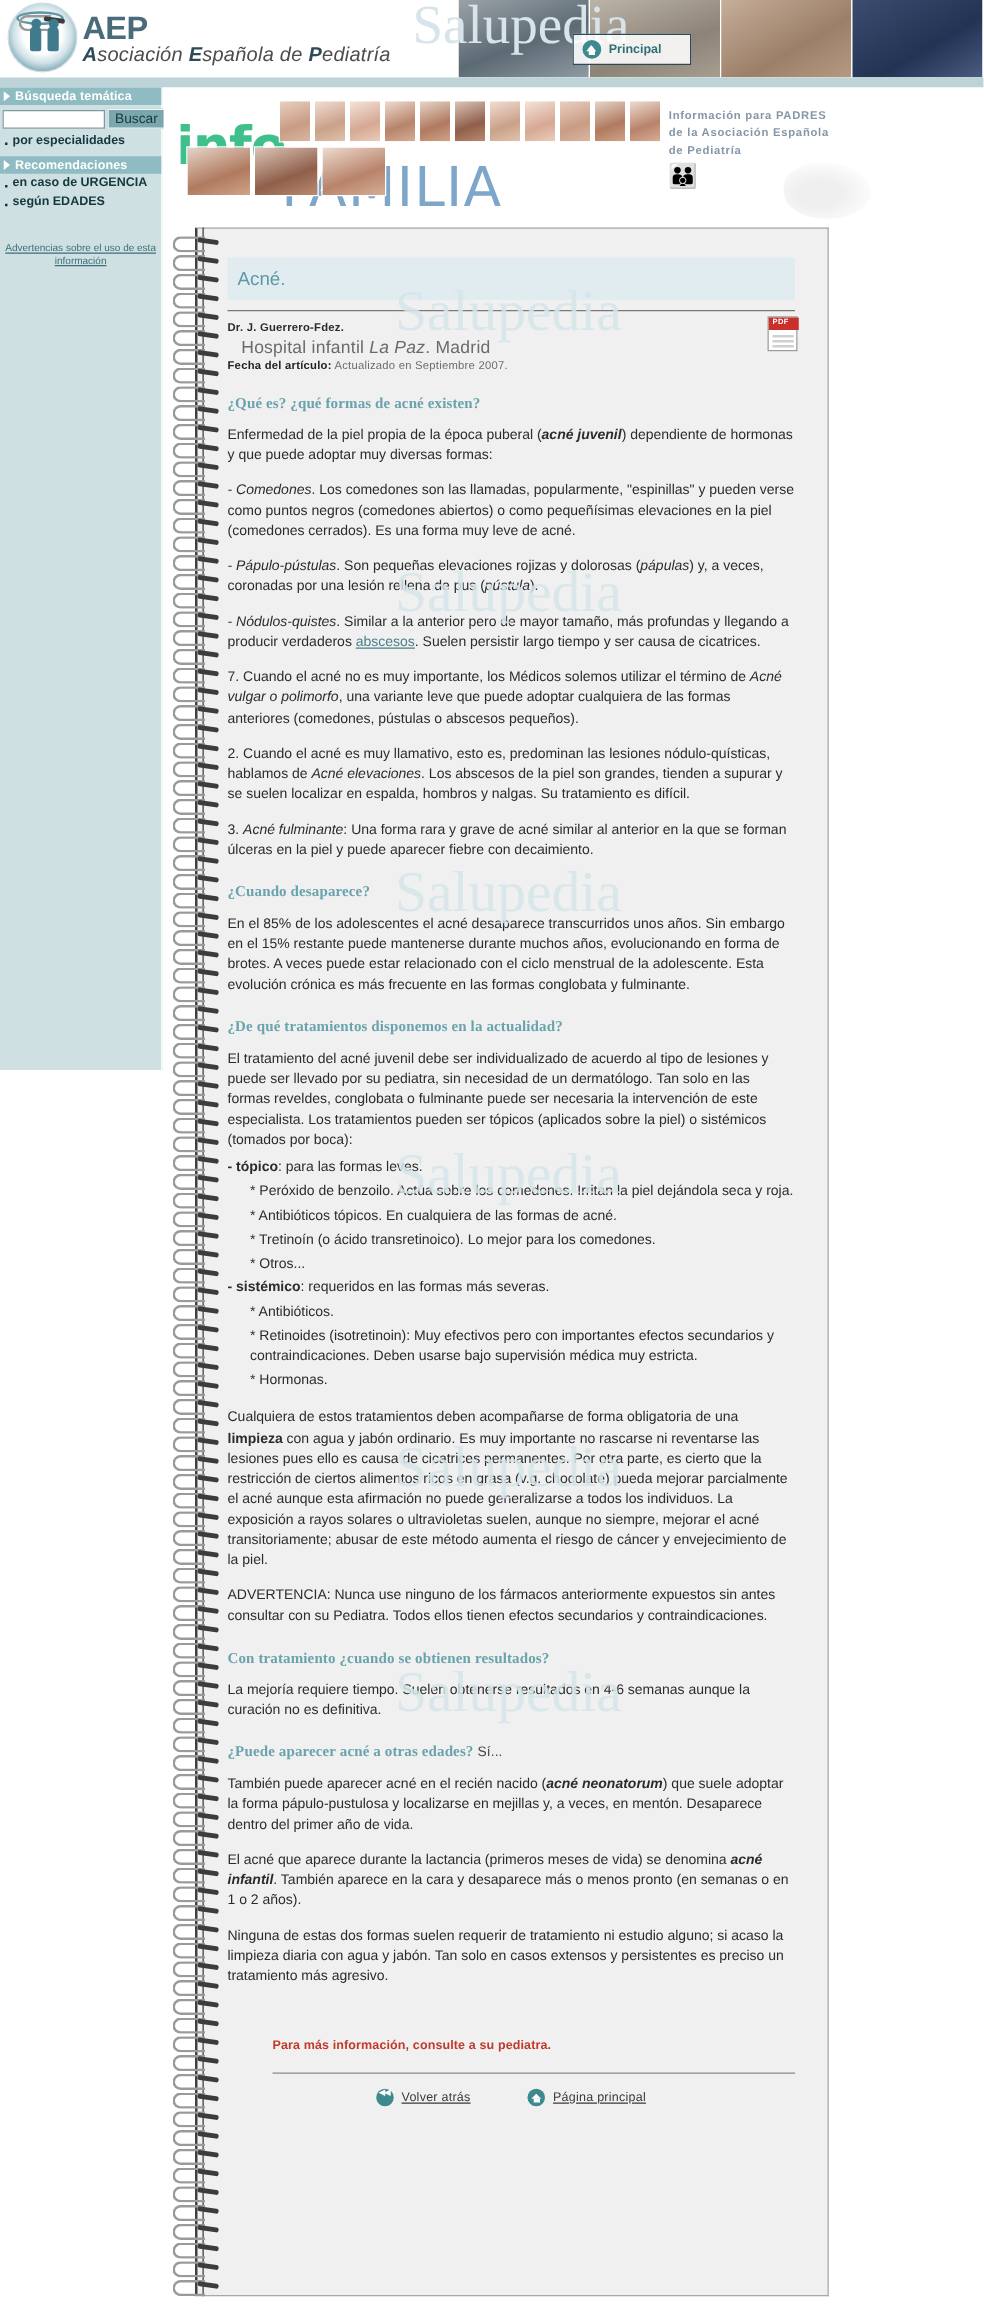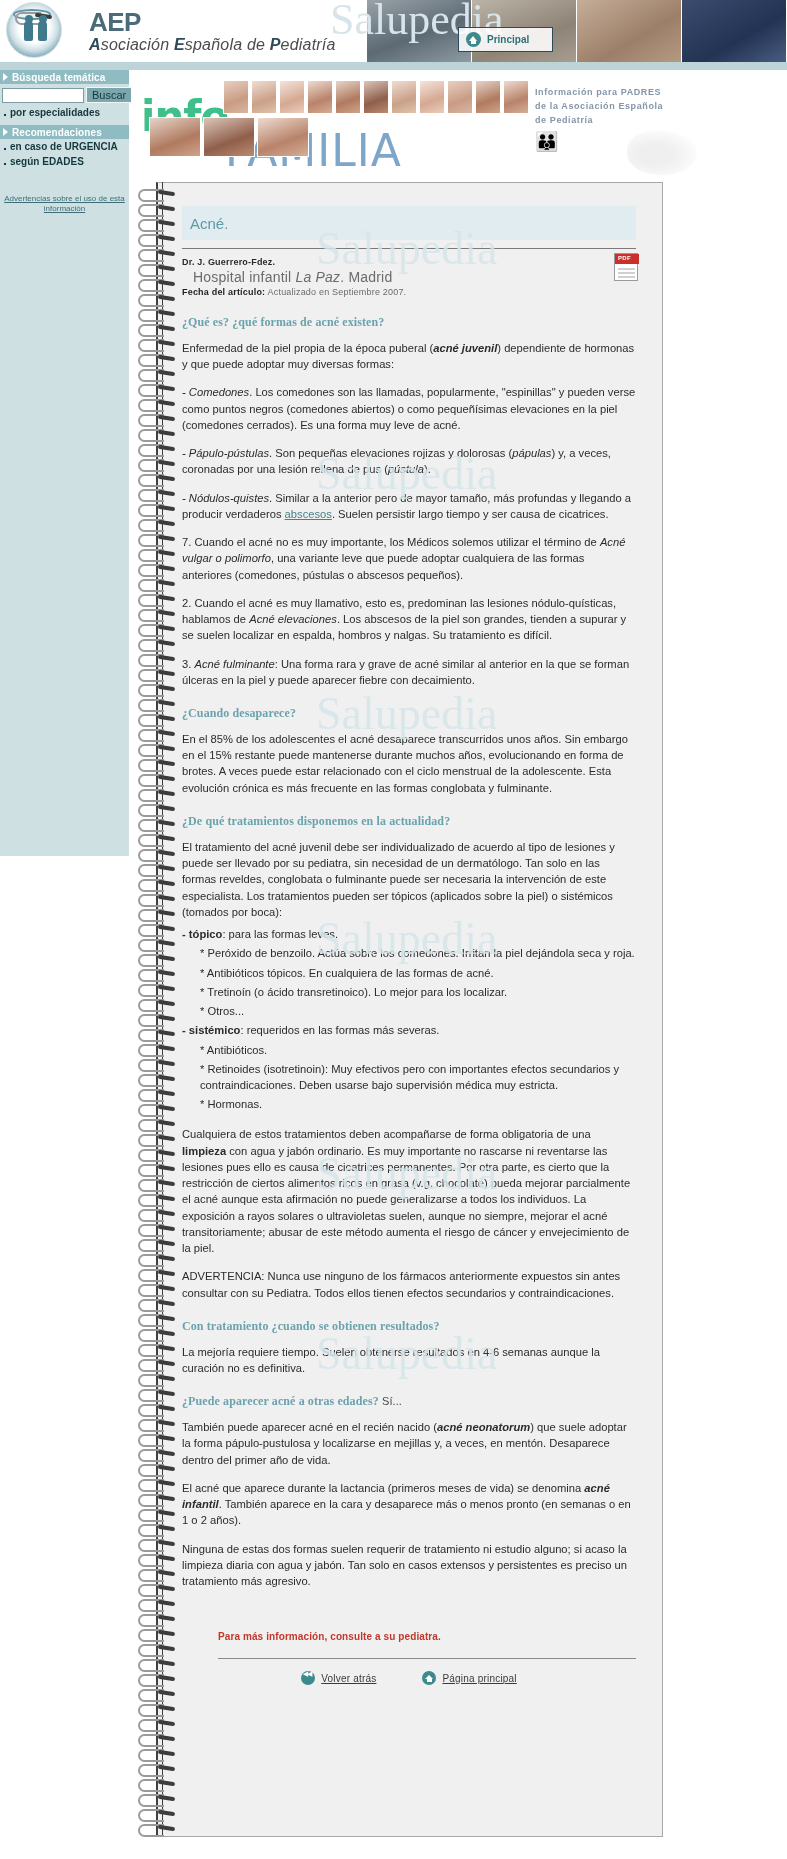--- a/index.html
+++ b/index.html
@@ -35,21 +35,21 @@
   .photostrip .ph.p3 { background: linear-gradient(150deg,#c6ae9a,#9c7f68 60%,#b59a82); }
   .photostrip .ph.p4 { background: linear-gradient(150deg,#3c4c6e,#223354 60%,#4a5c80); }
 
   .watermark-top {
     position: absolute; left: 330px; top: -6px;
     font-family: "Liberation Serif", serif;
     font-size: 44px; color: #d7e4ea; letter-spacing: 0px;
     pointer-events: none;
   }
   .aep-logo-wrap {
-    position: absolute; left: 6px; top: 2px; display: flex; align-items: center; gap: 23px;
+    position: absolute; left: 6px; top: 2px; display: flex; align-items: center;
   }
   .aep-seal {
     position: relative; width: 56px; height: 56px; border-radius: 50%;
     background: radial-gradient(circle at 50% 45%, #ffffff 38%, #cfe0e6 58%, #8fb6c2 72%, #5c8d9c 86%, #ffffff 94%);
     border: 1px solid #cfdde2;
   }
   .aep-seal .ring {
     position: absolute; left: 6px; top: 6px; right: 6px; bottom: 6px;
     border-radius: 50%; border: 2px solid #5f94a4;
     background: #e9f2f5;
@@ -558,21 +558,21 @@
       <p class="body"><span>3. </span><i>Acné fulminante</i><span>: Una forma rara y grave de acné similar al anterior en la que se forman úlceras en la piel y puede aparecer fiebre con decaimiento.</span></p>
 
       <h2 class="sec">¿Cuando desaparece?</h2>
       <p class="body">En el 85% de los adolescentes el acné desaparece transcurridos unos años. Sin embargo en el 15% restante puede mantenerse durante muchos años, evolucionando en forma de brotes. A veces puede estar relacionado con el ciclo menstrual de la adolescente. Esta evolución crónica es más frecuente en las formas conglobata y fulminante.</p>
 
       <h2 class="sec">¿De qué tratamientos disponemos en la actualidad?</h2>
       <p class="body tight">El tratamiento del acné juvenil debe ser individualizado de acuerdo al tipo de lesiones y puede ser llevado por su pediatra, sin necesidad de un dermatólogo. Tan solo en las formas reveldes, conglobata o fulminante puede ser necesaria la intervención de este especialista. Los tratamientos pueden ser tópicos (aplicados sobre la piel) o sistémicos (tomados por boca):</p>
       <p class="sub2"><b>- tópico</b><span>: para las formas leves.</span></p>
       <p class="sub">* Peróxido de benzoilo. Actúa sobre los comedones. Irritan la piel dejándola seca y roja.</p>
       <p class="sub">* Antibióticos tópicos. En cualquiera de las formas de acné.</p>
-      <p class="sub">* Tretinoín (o ácido transretinoico). Lo mejor para los localizar.</p>
+      <p class="sub">* Tretinoín (o ácido transretinoico). Lo mejor para los comedones.</p>
       <p class="sub">* Otros...</p>
       <p class="sub2"><b>- sistémico</b><span>: requeridos en las formas más severas.</span></p>
       <p class="sub">* Antibióticos.</p>
       <p class="sub">* Retinoides (isotretinoin): Muy efectivos pero con importantes efectos secundarios y contraindicaciones. Deben usarse bajo supervisión médica muy estricta.</p>
       <p class="sub" style="margin-bottom:14px">* Hormonas.</p>
       <p class="body"><span>Cualquiera de estos tratamientos deben acompañarse de forma obligatoria de una </span><b>limpieza</b><span> con agua y jabón ordinario. Es muy importante no rascarse ni reventarse las lesiones pues ello es causa de cicatrices permanentes. Por otra parte, es cierto que la restricción de ciertos alimentos ricos en grasa (v.g. chocolate) pueda mejorar parcialmente el acné aunque esta afirmación no puede generalizarse a todos los individuos. La exposición a rayos solares o ultravioletas suelen, aunque no siempre, mejorar el acné transitoriamente; abusar de este método aumenta el riesgo de cáncer y envejecimiento de la piel.</span></p>
       <p class="body">ADVERTENCIA: Nunca use ninguno de los fármacos anteriormente expuestos sin antes consultar con su Pediatra. Todos ellos tienen efectos secundarios y contraindicaciones.</p>
 
       <h2 class="sec">Con tratamiento ¿cuando se obtienen resultados?</h2>
       <p class="body">La mejoría requiere tiempo. Suelen obtenerse resultados en 4-6 semanas aunque la curación no es definitiva.</p>

